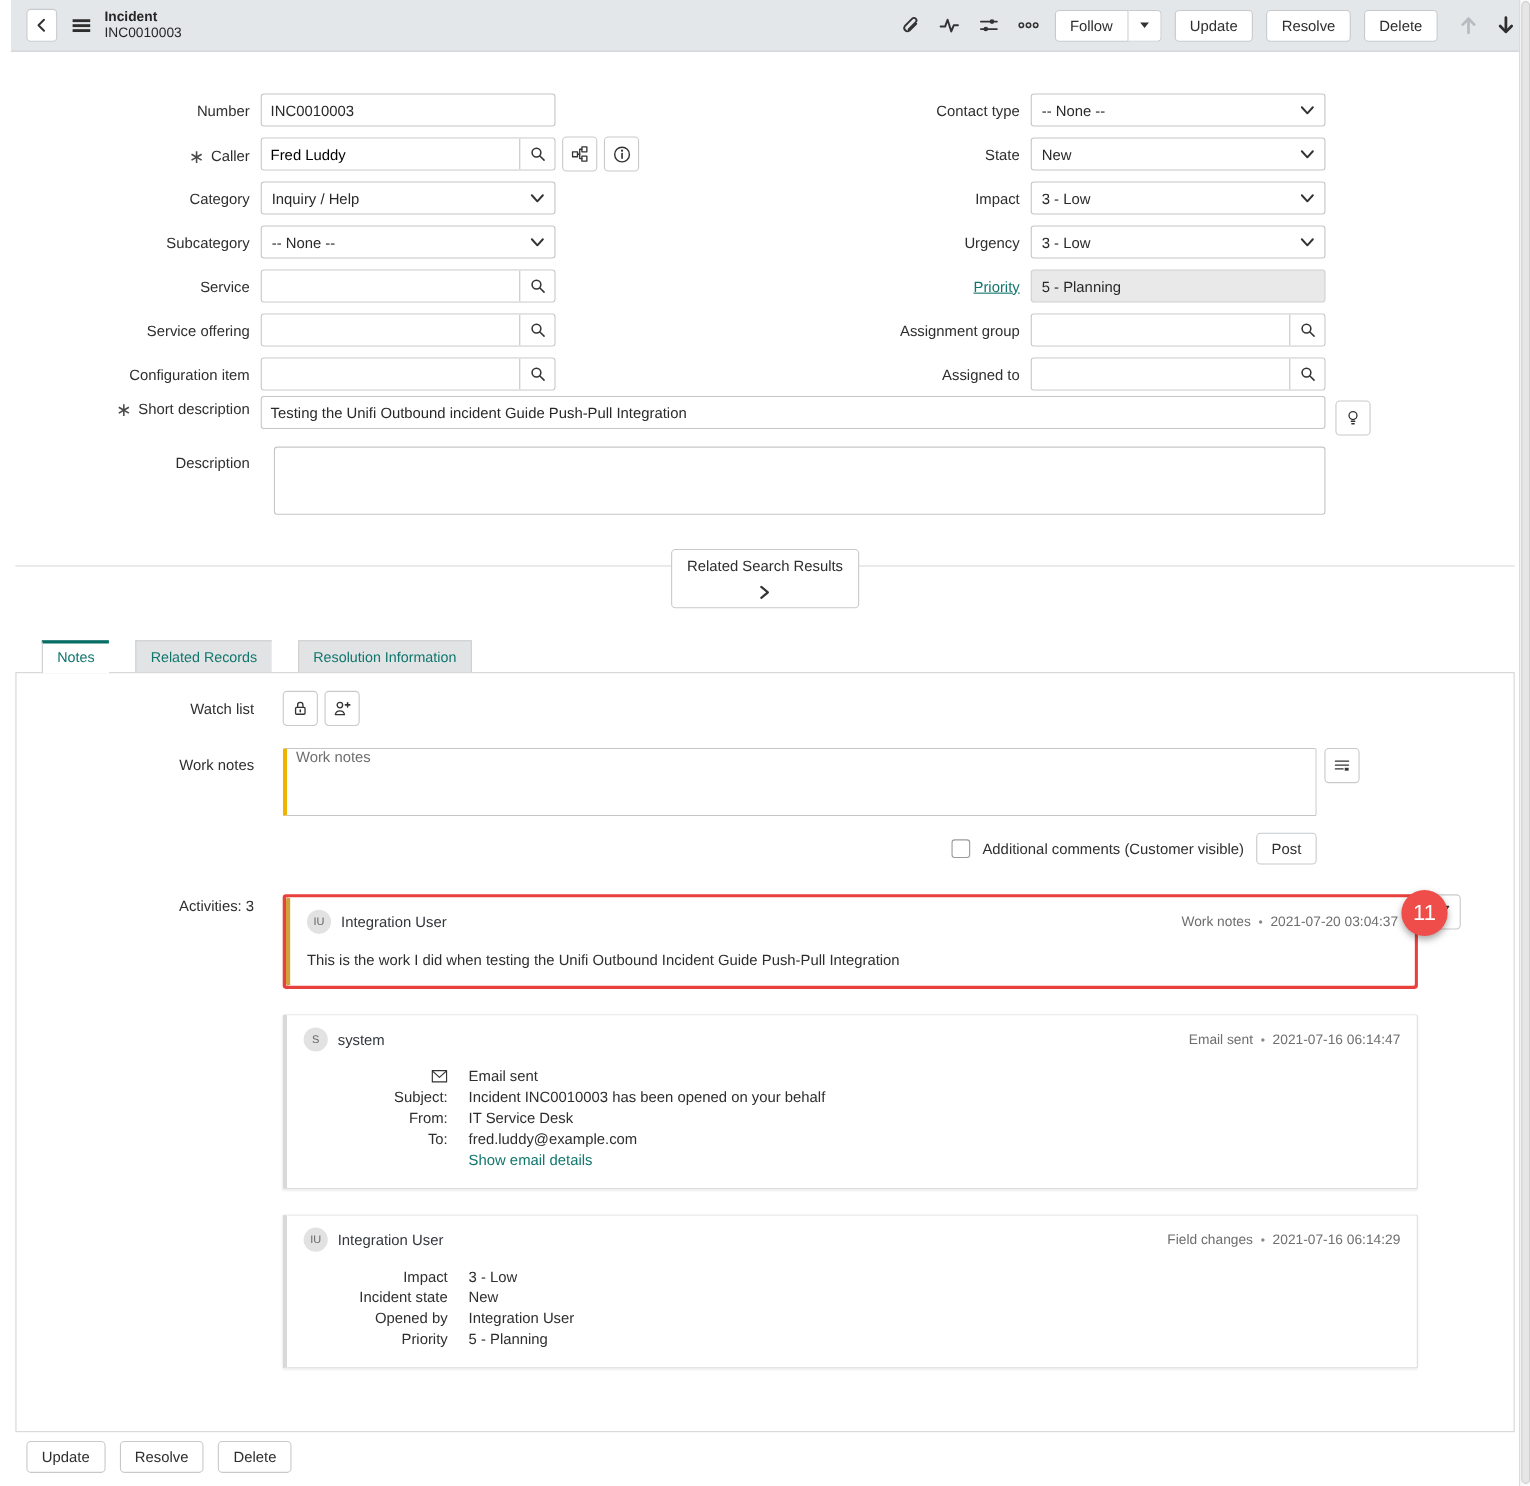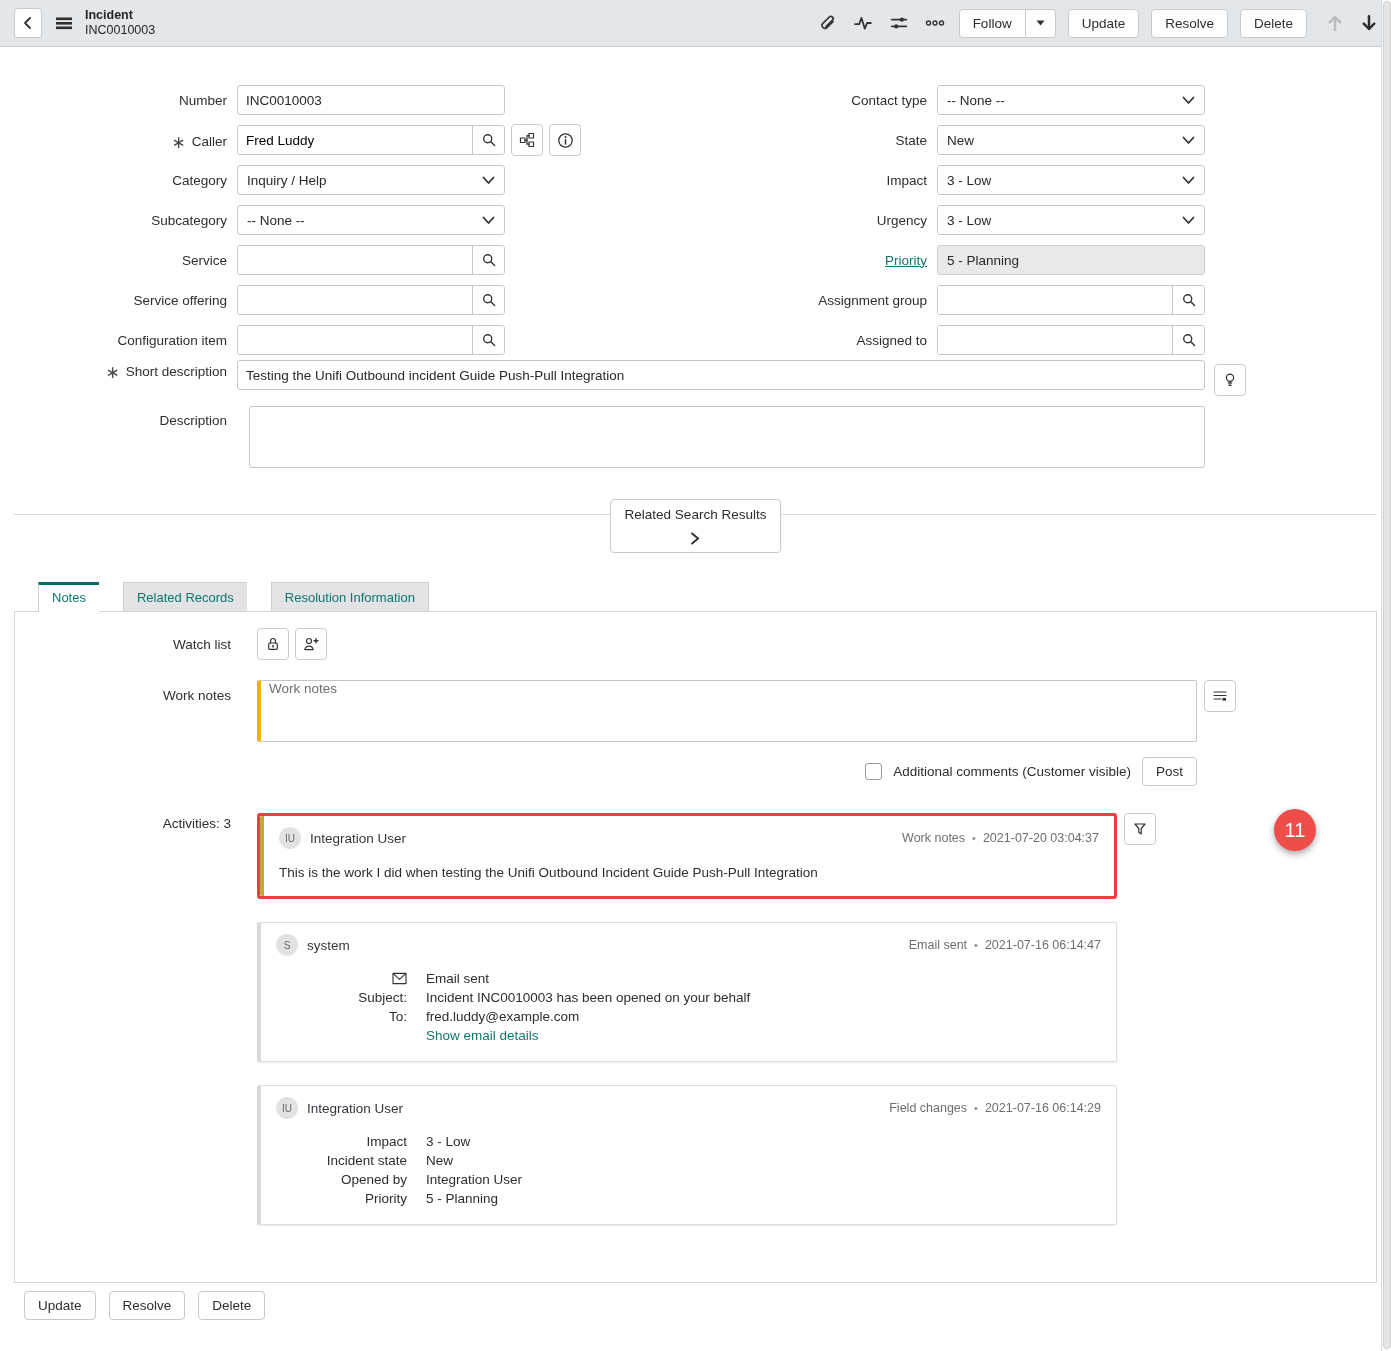--- a/index.html
+++ b/index.html
@@ -8,21 +8,21 @@
     font-family:"Liberation Sans", sans-serif;
     font-size:13.5px; color:#2e2e2e; background:#fff;
     position:relative; overflow:hidden;
   }
   svg { display:block; }
   .ic { stroke:#333; fill:none; stroke-width:1.4; stroke-linecap:round; stroke-linejoin:round; }
 
   
   .hdr {
     height:47px; background:#e4e7ea; border-bottom:1px solid #ccd1d5;
-    display:flex; align-items:center; padding:0 12px 0 14px;
+    display:flex; align-items:center; padding:0 12px 0 14px;margin-left:10px;
   }
   .back-btn {
     width:28px; height:30px; background:#fff; border:1px solid #c7cbcf; border-radius:4px;
     display:flex; align-items:center; justify-content:center; cursor:pointer;
   }
   .burger { margin-left:13px; cursor:pointer; }
   .hdr-title { margin-left:12px; line-height:15px; font-size:12.5px; color:#262626; }
   .hdr-title .t1 { font-weight:bold; }
   .hdr-right { margin-left:auto; display:flex; align-items:center; gap:12px; }
   .hdr-ic { padding:2px; cursor:pointer; }
@@ -102,21 +102,21 @@
     padding:6px 9px; border-radius:2px;
   }
   .wn-area::placeholder, .ctl::placeholder { color:#6e6e6e; opacity:1; }
   .side-btn { margin-left:7px; }
 
   .comments-row { width:940px; margin:15px 0 0 242px; display:flex; justify-content:flex-end; align-items:center; gap:11px; }
   .checkbox { width:17px; height:17px; border:1px solid #9a9a9a; border-radius:3px; background:#fff; cursor:pointer; }
 
   .act-row { display:flex; align-items:flex-start; margin-top:27px; }
   .act-row .p-lbl { padding-top:3px; }
-  .cards { width:860px; display:flex; flex-direction:column; gap:23px; }
+  .cards { width:1032px; display:flex; flex-direction:column; gap:23px; }
 
   .annotated { border:3px solid #e8413d; border-radius:3px; }
   .card {
     background:#fff; border:1px solid #dcdcdc; border-left:4px solid #d9d9d9; border-radius:2px;
     box-shadow:0 1px 2px rgba(0,0,0,.07);
   }
   .card.worknote { border-left-color:#d0a23c; }
   .annotated .card { border:0; border-left:4px solid #d0a23c; box-shadow:none; }
   .card-hd { display:flex; align-items:center; padding:11px 15px 0 15px; }
   .avatar {
@@ -495,20 +495,24 @@
                   <polyline class="ic" style="stroke-width:1.2" points="1.6,2.1 8,8 14.4,2.1"></polyline>
                 </svg>
             </div>
             <div class="v">Email sent</div>
           </div>
           <div class="kv">
             <div class="k">Subject:</div>
             <div class="v">Incident INC0010003 has been opened on your behalf</div>
           </div>
           <div class="kv">
+            <div class="k">From:</div>
+            <div class="v">IT Service Desk</div>
+          </div>
+          <div class="kv">
             <div class="k">To:</div>
             <div class="v">fred.luddy@example.com</div>
           </div>
           <div class="email-link-row">
             <span class="teal-link">Show email details</span>
           </div>
         </div>
       </div>
 
       <div class="card">

